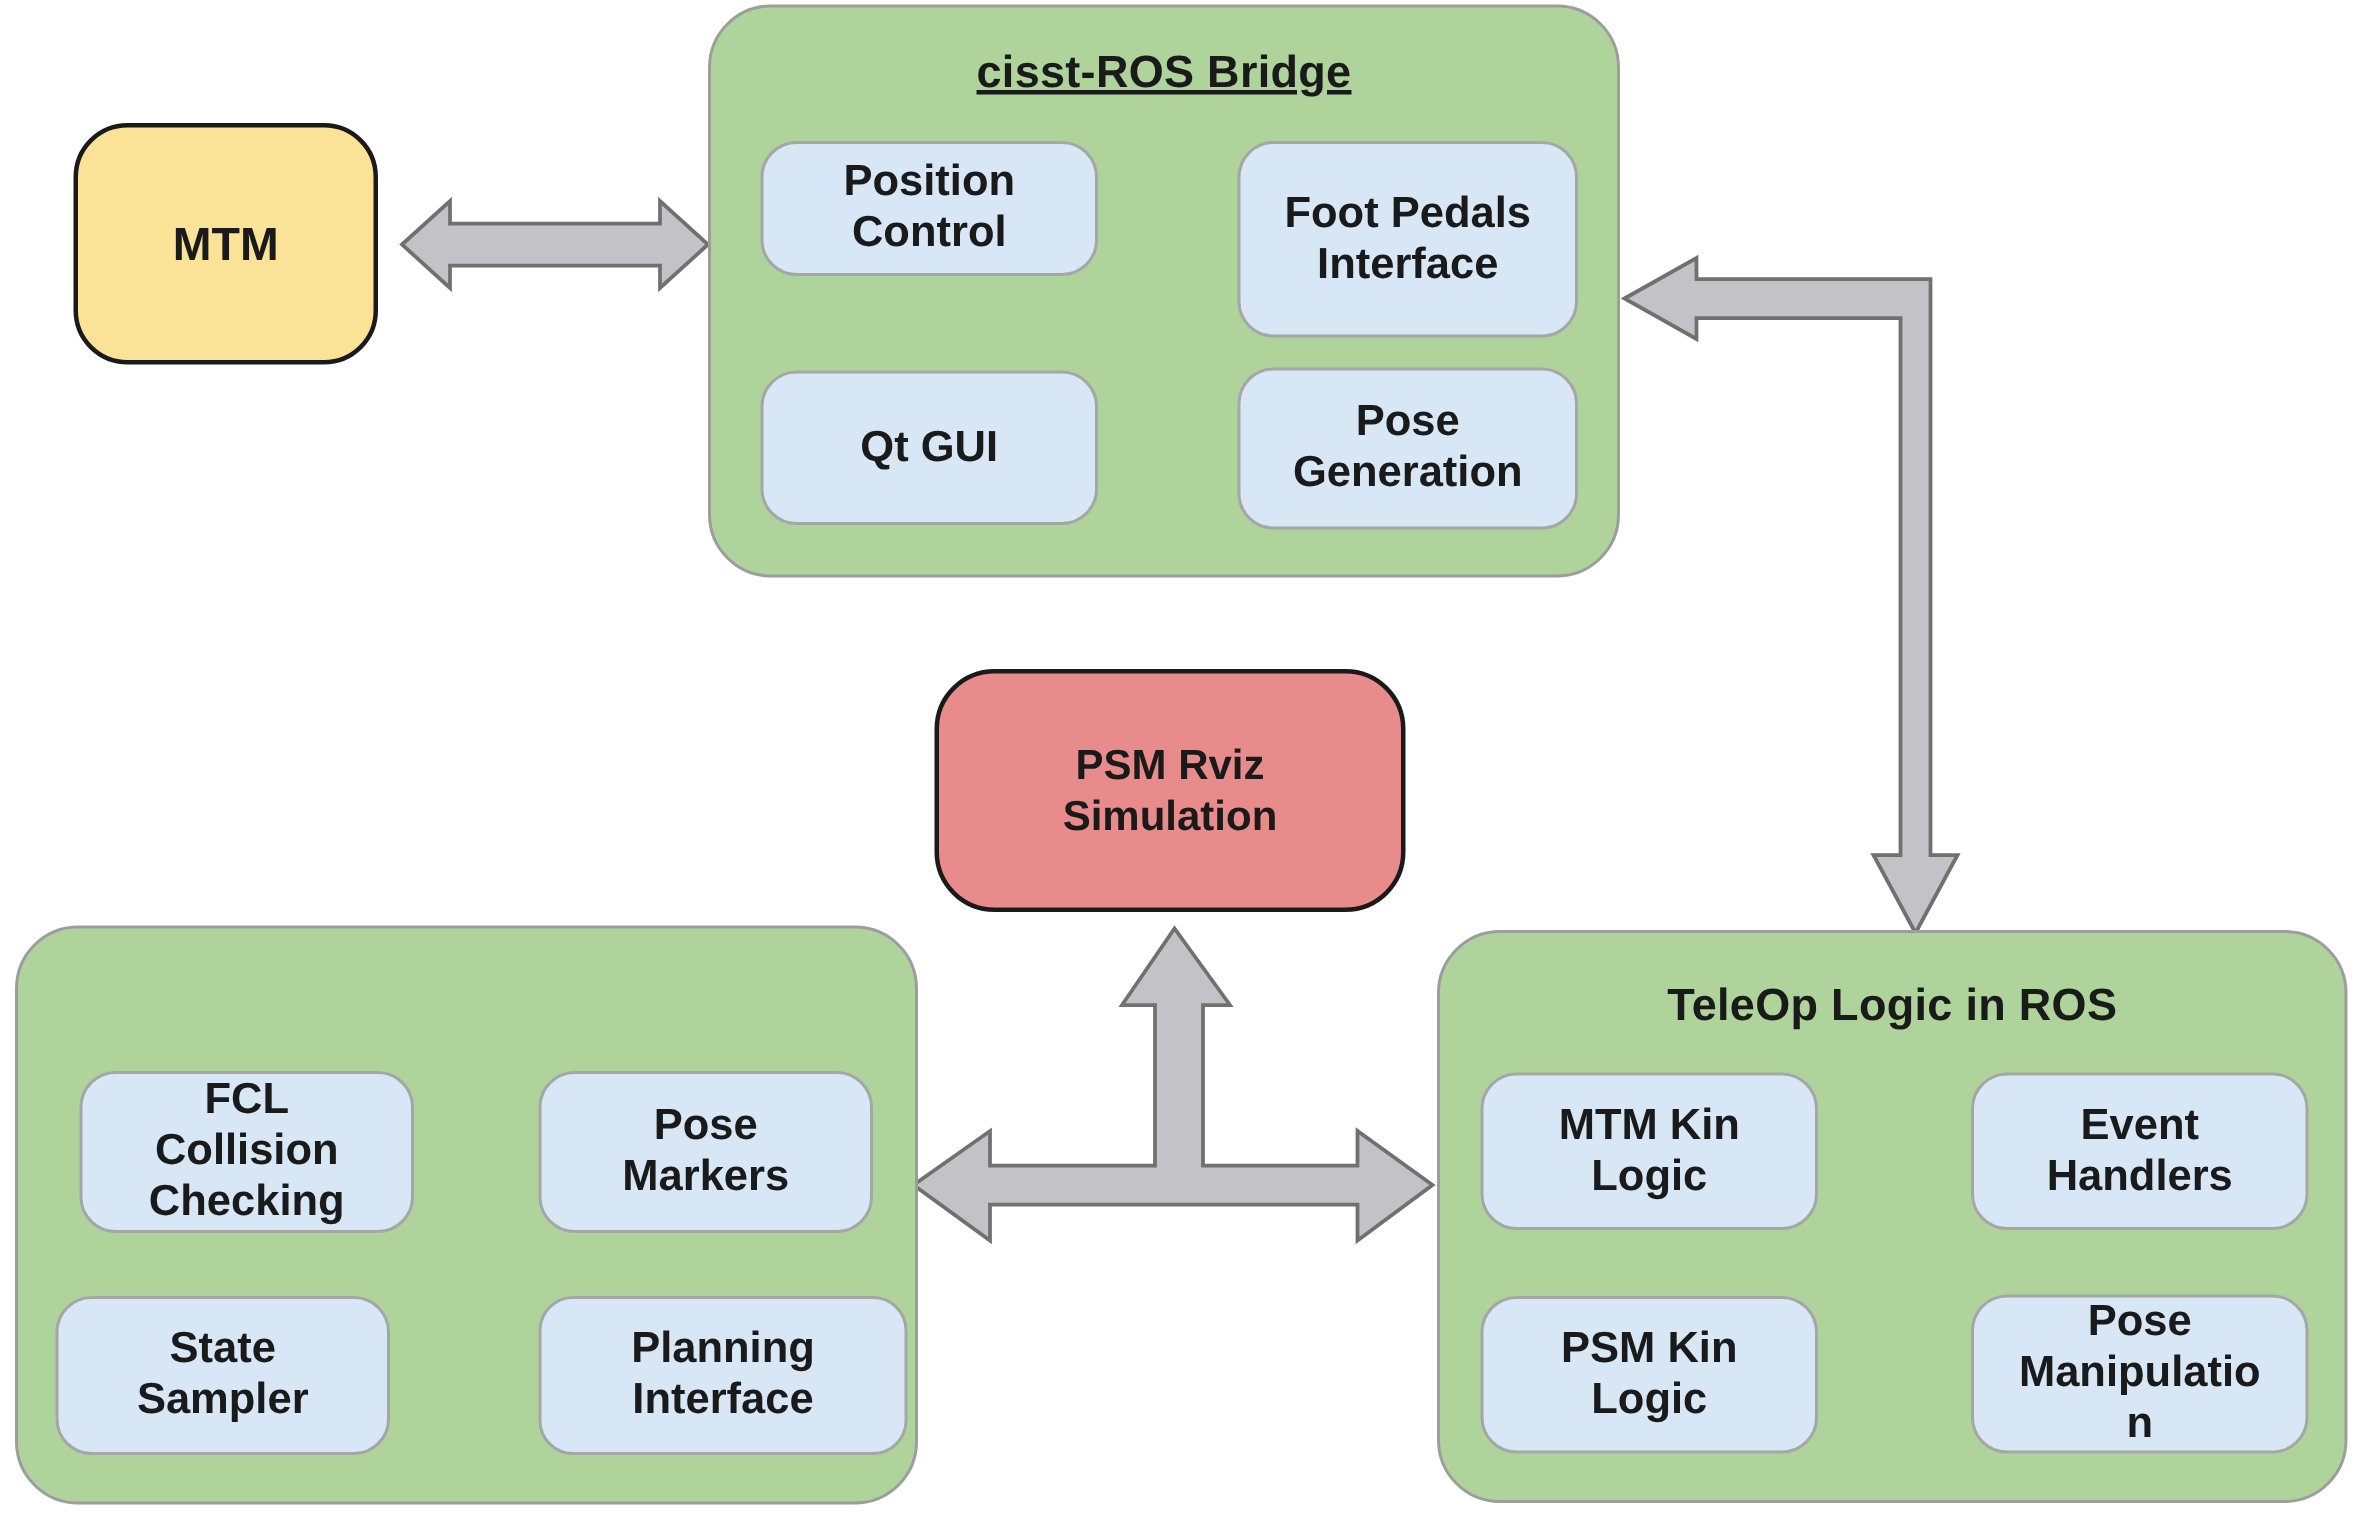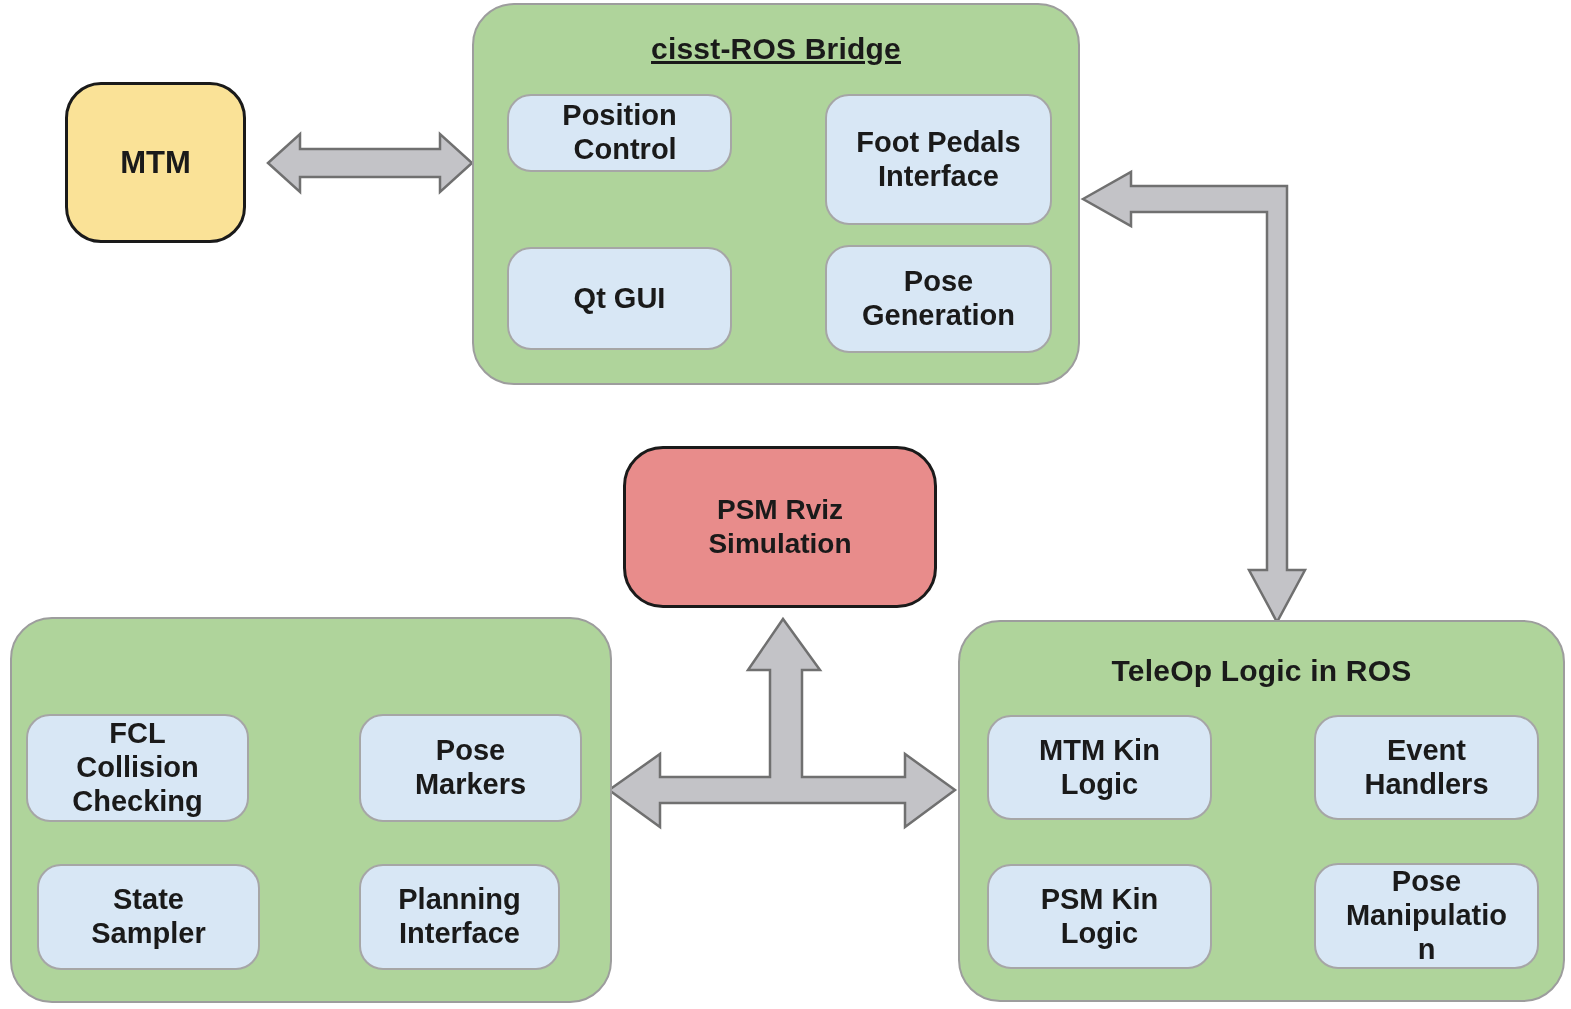--- a/index.html
+++ b/index.html
@@ -47,49 +47,49 @@
 <body>
 
 <div class="canvas">
 
   <svg class="arrow-layer" viewBox="0 0 1571 1009">
     <polygon points="268,163 300,134 300,149 440,149 440,134 472,163 440,192 440,177 300,177 300,192"></polygon>
     <polygon points="1083,199 1131,172 1131,186 1287,186 1287,570 1305,570 1277,622 1249,570 1267,570 1267,212 1131,212 1131,226"></polygon>
     <polygon points="609,790 660,754 660,777 770,777 770,670 748,670 783,619 820,670 802,670 802,777 905,777 905,754 955,790 905,827 905,803 660,803 660,827"></polygon>
   </svg>
 
-  <div class="node node-mtm" style="left:65px;top:82px;width:181px;height:161px;">
+  <div class="node node-mtm" style="left:49px;top:82px;width:203px;height:161px;">
     <span>MTM</span>
   </div>
 
   <div class="group" style="left:472px;top:3px;width:608px;height:382px;text-decoration:underline;">
     <div class="group-title" style="padding-top:26px;">cisst-ROS Bridge</div>
-    <div class="module" style="left:33px;top:89px;width:225px;height:78px;text-align:right;">Position
+    <div class="module" style="left:33px;top:89px;width:225px;height:90px;">Position
 Control</div>
     <div class="module" style="left:351px;top:89px;width:227px;height:131px;">Foot Pedals
 Interface</div>
     <div class="module" style="left:33px;top:242px;width:225px;height:103px;">Qt GUI</div>
     <div class="module" style="left:351px;top:240px;width:227px;height:108px;">Pose
 Generation</div>
   </div>
 
   <div class="node node-sim" style="left:623px;top:446px;width:314px;height:162px;">
     <span>PSM Rviz
 Simulation</span>
   </div>
 
   <div class="group" style="left:10px;top:617px;width:602px;height:386px;">
-    <div class="module" style="left:14px;top:95px;width:223px;height:108px;">FCL
+    <div class="module" style="left:41px;top:95px;width:223px;height:108px;">FCL
 Collision
 Checking</div>
     <div class="module" style="left:347px;top:95px;width:223px;height:108px;">Pose
 Markers</div>
     <div class="module" style="left:25px;top:245px;width:223px;height:106px;">State
 Sampler</div>
-    <div class="module" style="left:347px;top:245px;width:201px;height:106px;">Planning
+    <div class="module" style="left:347px;top:245px;width:246px;height:106px;border-radius:23px;">Planning
 Interface</div>
   </div>
 
   <div class="group" style="left:958px;top:620px;width:607px;height:382px;">
     <div class="group-title" style="padding-top:31px;">TeleOp Logic in ROS</div>
     <div class="module" style="left:27px;top:93px;width:225px;height:105px;">MTM Kin
 Logic</div>
     <div class="module" style="left:354px;top:93px;width:225px;height:105px;">Event
 Handlers</div>
     <div class="module" style="left:27px;top:242px;width:225px;height:105px;">PSM Kin

